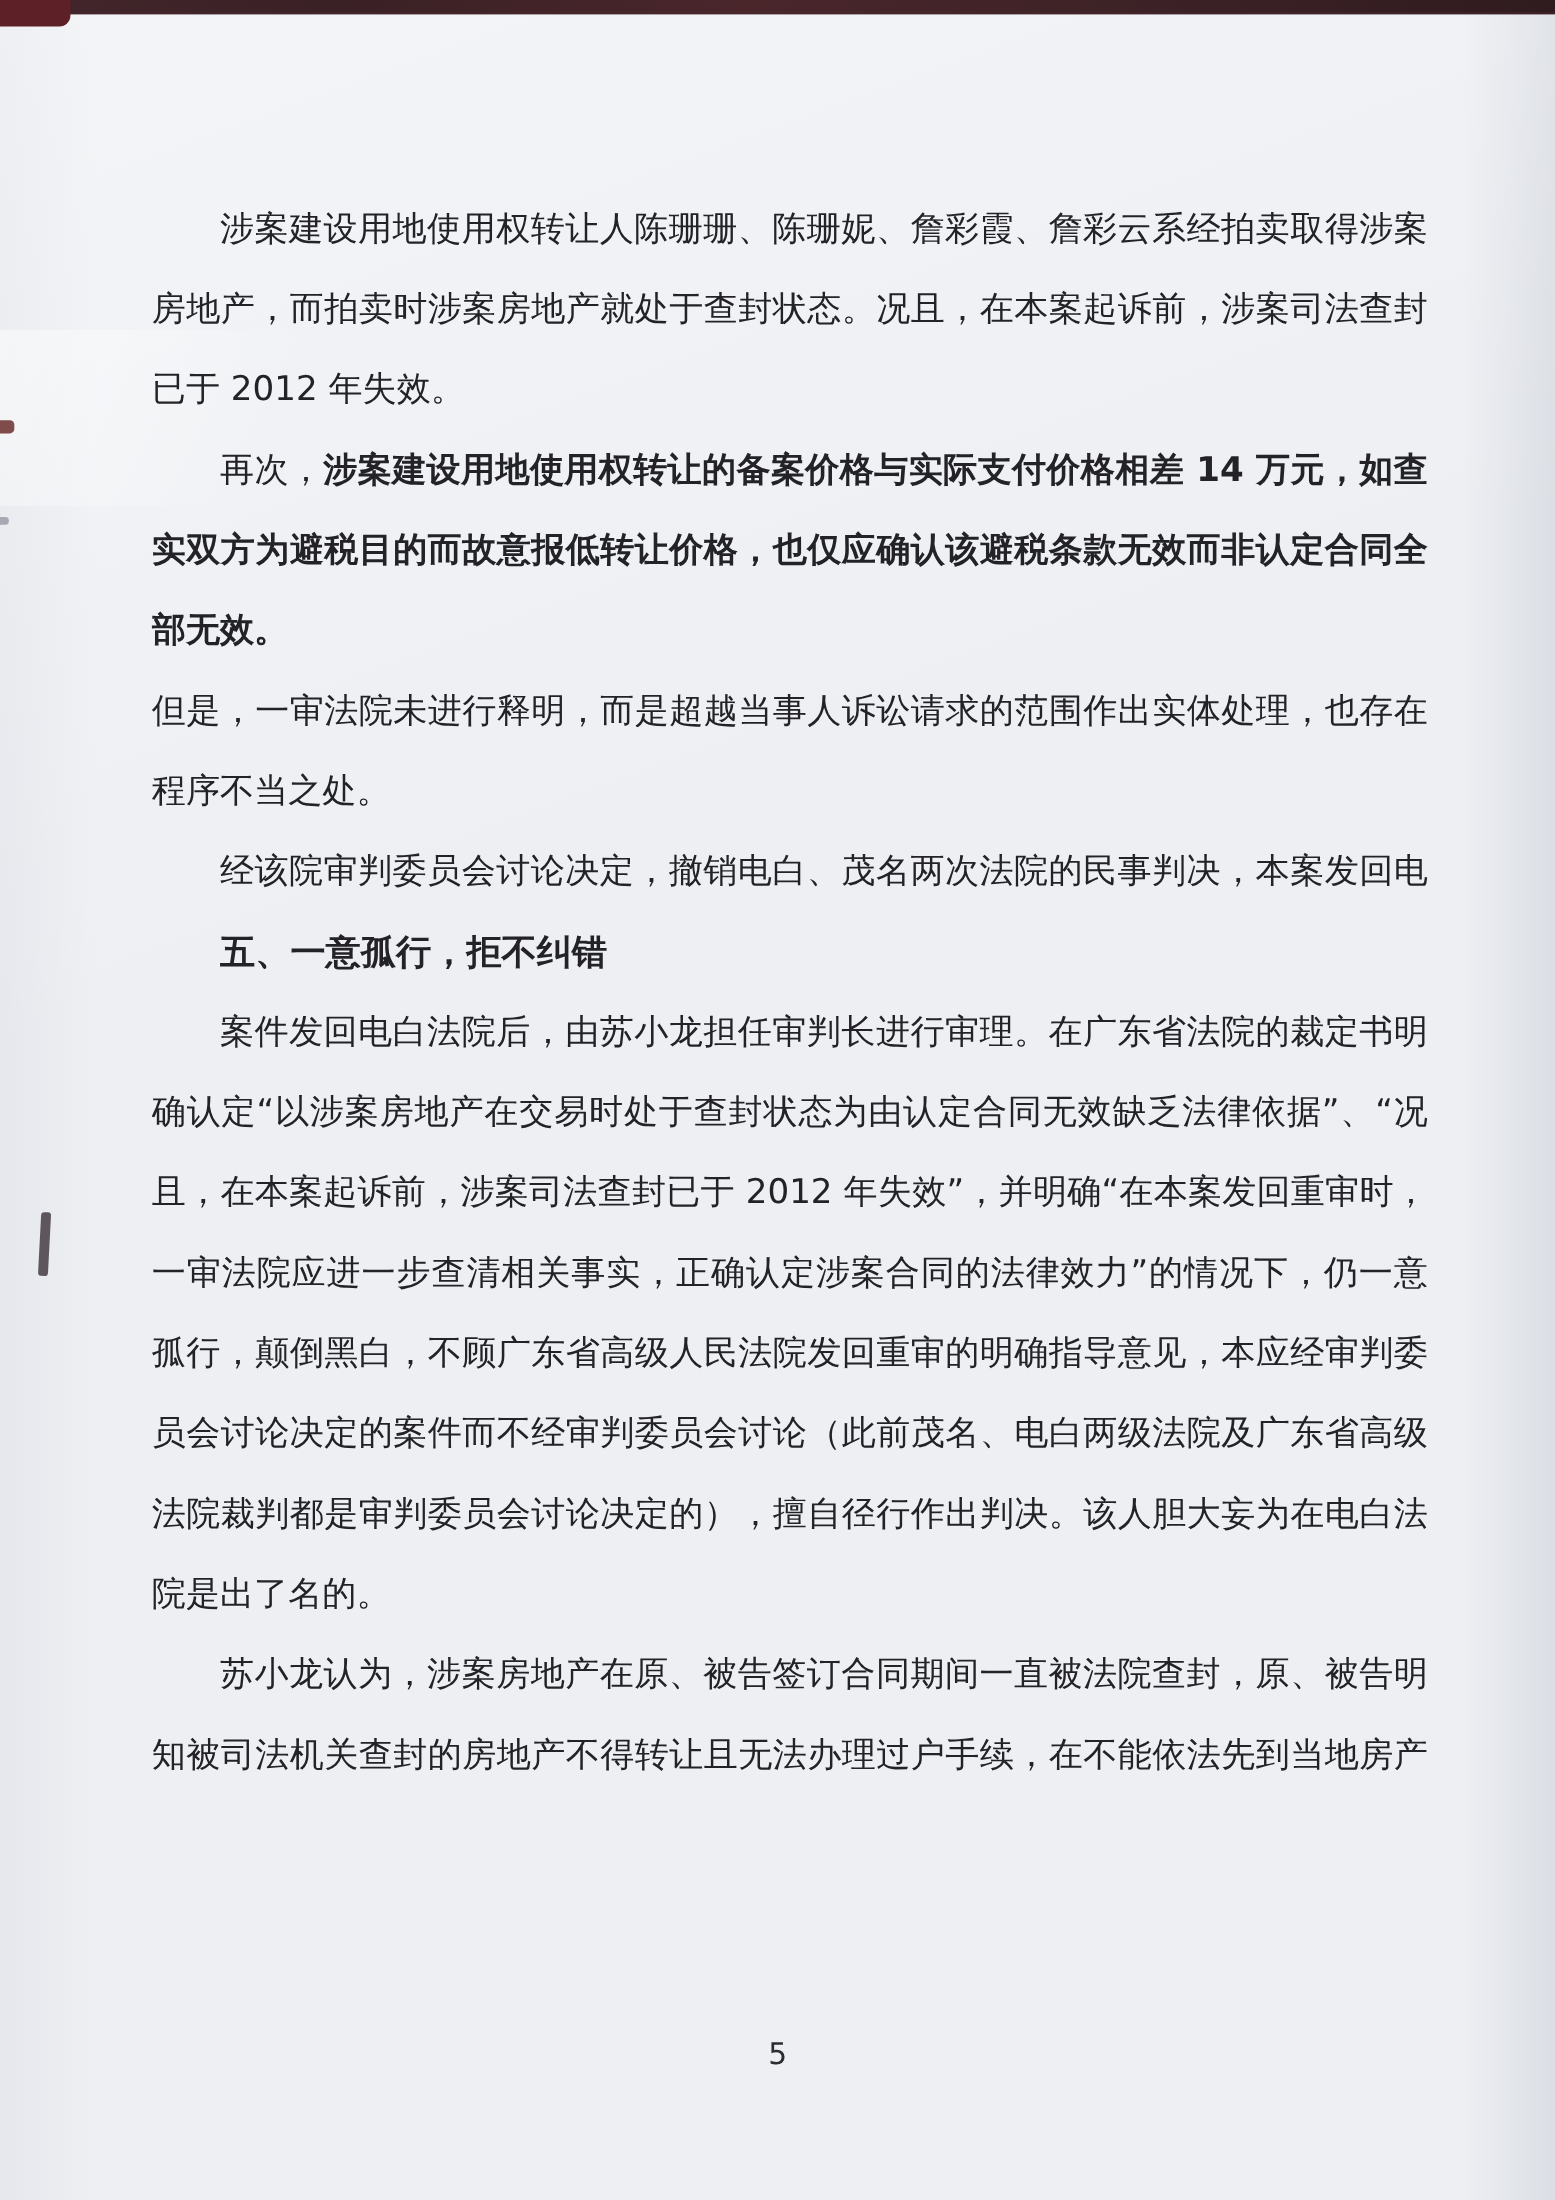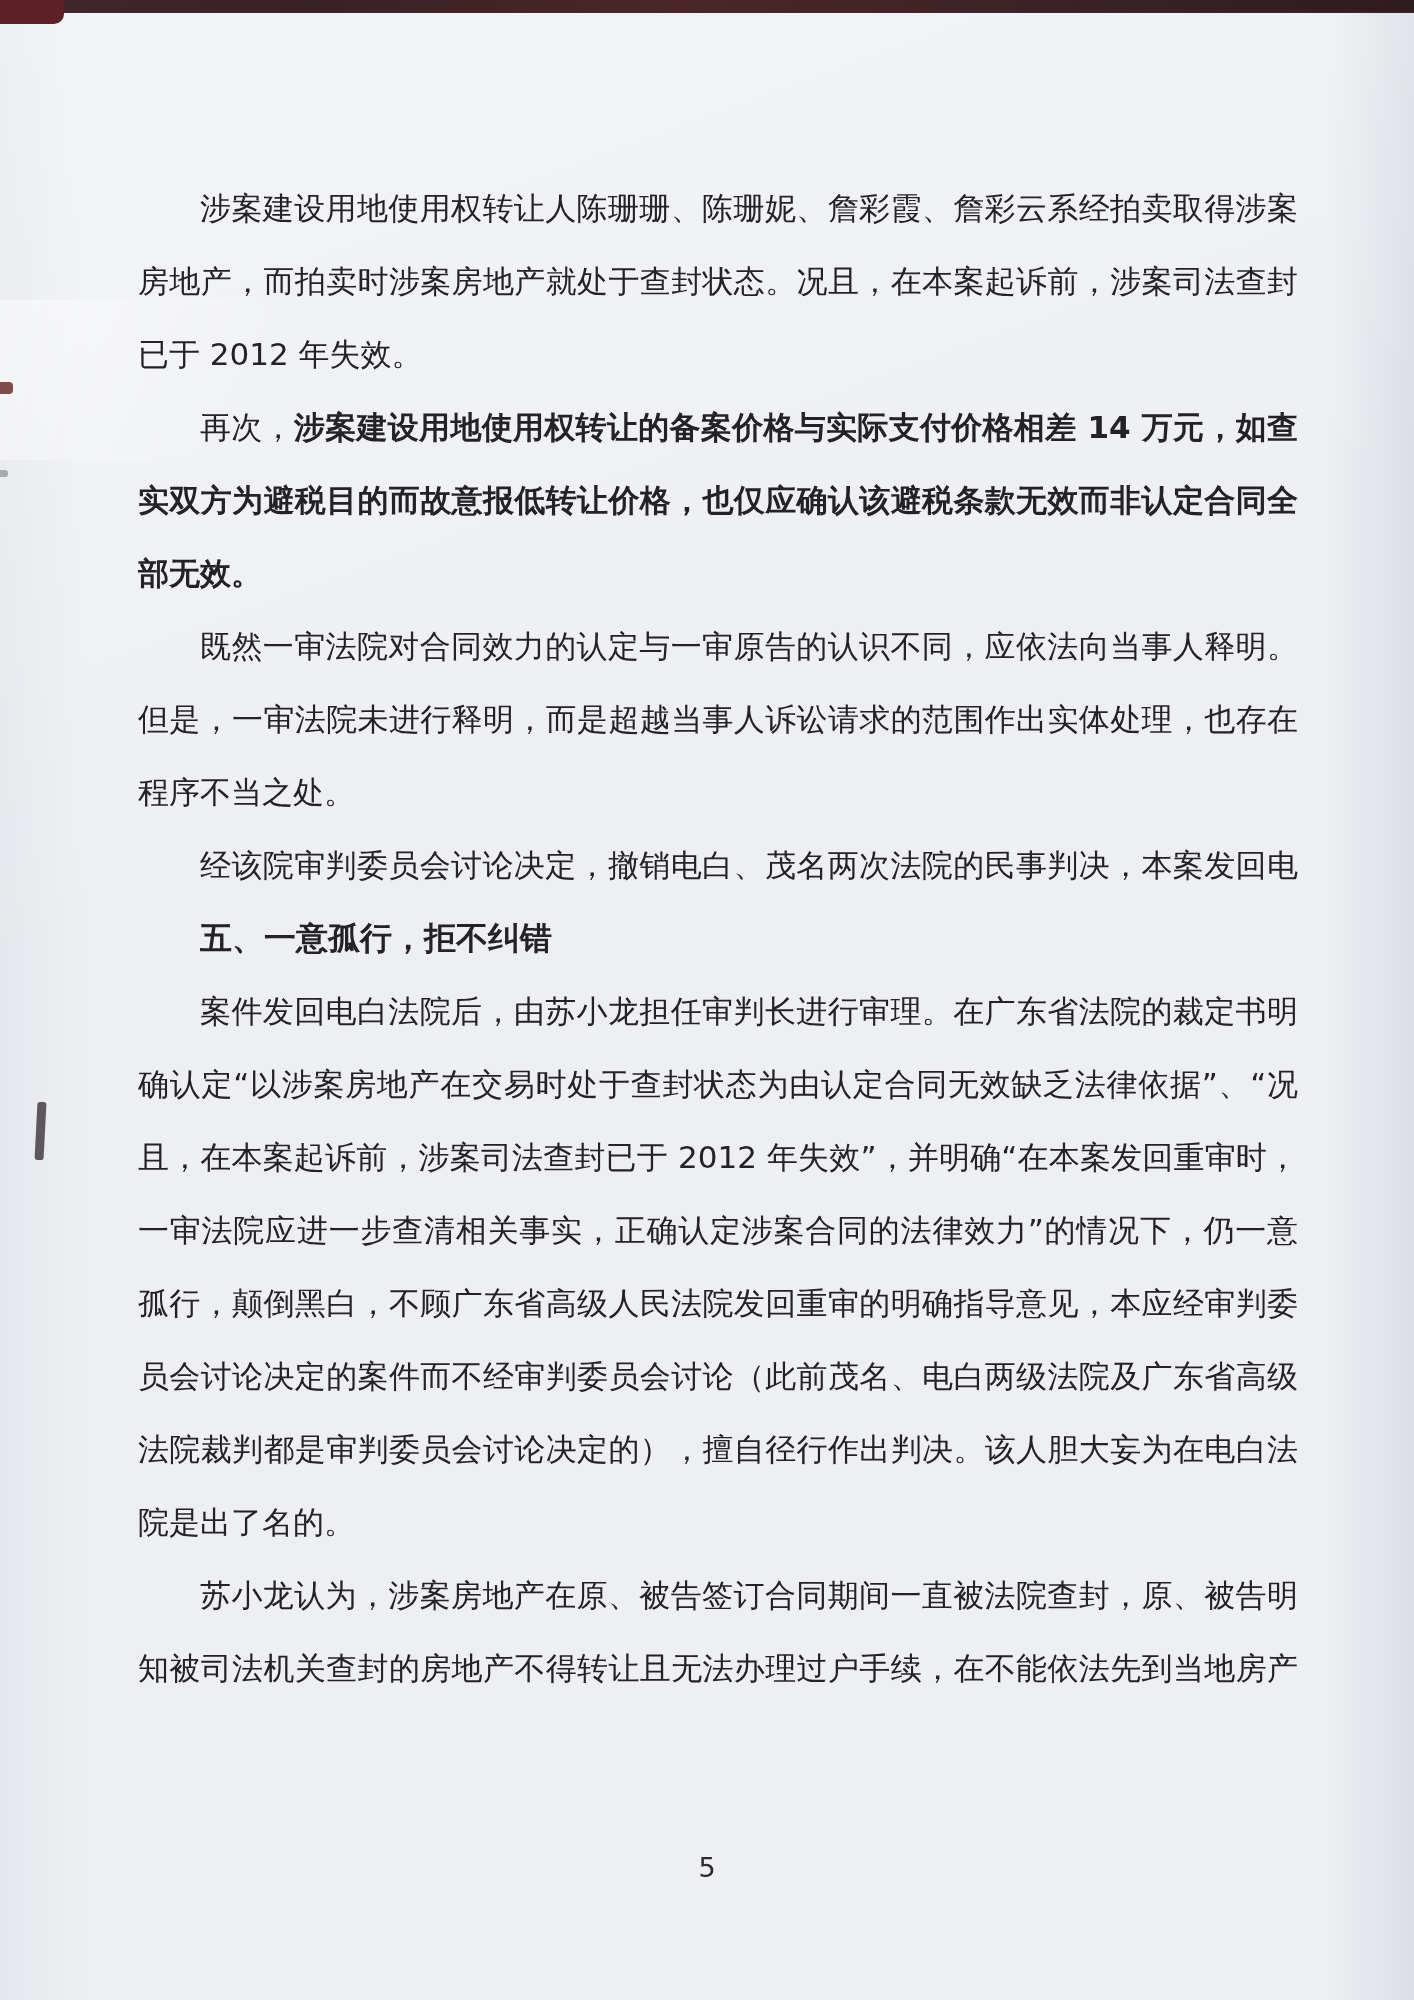--- a/index.html
+++ b/index.html
@@ -74,21 +74,20 @@
 <div class="scan-mark-c"></div>
 <div class="scan-mark-b"></div>
 
 <div class="doc-body" id="doc-body">
     <div class="line full indent"><span>涉案建设用地使用权转让人陈珊珊、陈珊妮、詹彩霞、詹彩云系经拍卖取得涉案</span></div>
     <div class="line full"><span>房地产，而拍卖时涉案房地产就处于查封状态。况且，在本案起诉前，涉案司法查封</span></div>
     <div class="line last"><span>已于 2012 年失效。</span></div>
     <div class="line full indent"><span>再次，</span><span class="b">涉案建设用地使用权转让的备案价格与实际支付价格相差 14 万元，如查</span></div>
     <div class="line full"><span class="b">实双方为避税目的而故意报低转让价格，也仅应确认该避税条款无效而非认定合同全</span></div>
     <div class="line last"><span class="b">部无效。</span></div>
-    <div class="line full indent"><span>既然一审法院对合同效力的认定与一审原告的认识不同，应依法向当事人释明。</span></div>
     <div class="line full"><span>但是，一审法院未进行释明，而是超越当事人诉讼请求的范围作出实体处理，也存在</span></div>
     <div class="line last"><span>程序不当之处。</span></div>
     <div class="line full indent"><span>经该院审判委员会讨论决定，撤销电白、茂名两次法院的民事判决，本案发回电</span></div>
     <div class="line last indent heading"><span class="b">五、一意孤行，拒不纠错</span></div>
     <div class="line full indent"><span>案件发回电白法院后，由苏小龙担任审判长进行审理。在广东省法院的裁定书明</span></div>
     <div class="line full"><span>确认定“以涉案房地产在交易时处于查封状态为由认定合同无效缺乏法律依据”、“况</span></div>
     <div class="line full"><span>且，在本案起诉前，涉案司法查封已于 2012 年失效”，并明确“在本案发回重审时，</span></div>
     <div class="line full"><span>一审法院应进一步查清相关事实，正确认定涉案合同的法律效力”的情况下，仍一意</span></div>
     <div class="line full"><span>孤行，颠倒黑白，不顾广东省高级人民法院发回重审的明确指导意见，本应经审判委</span></div>
     <div class="line full"><span>员会讨论决定的案件而不经审判委员会讨论（此前茂名、电白两级法院及广东省高级</span></div>

